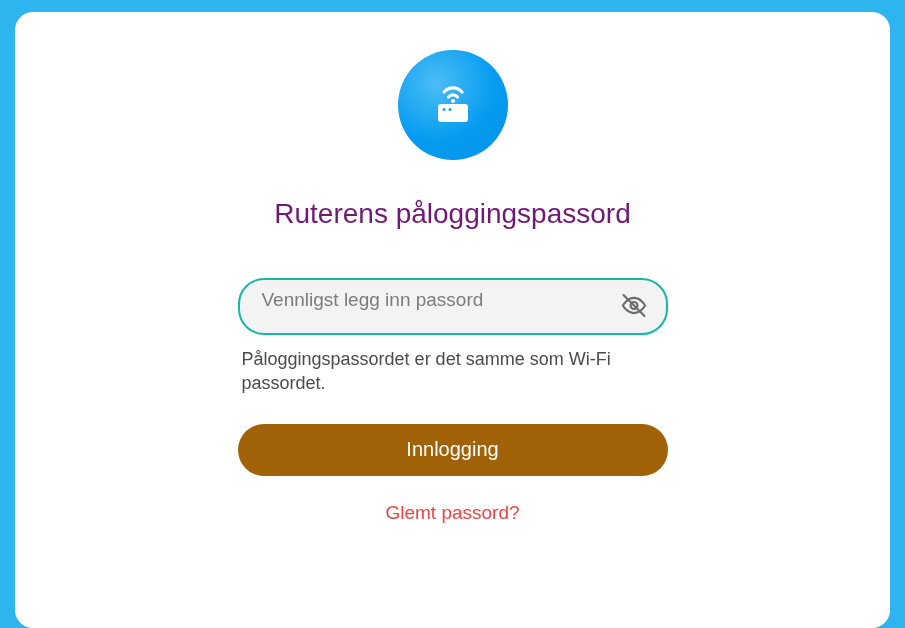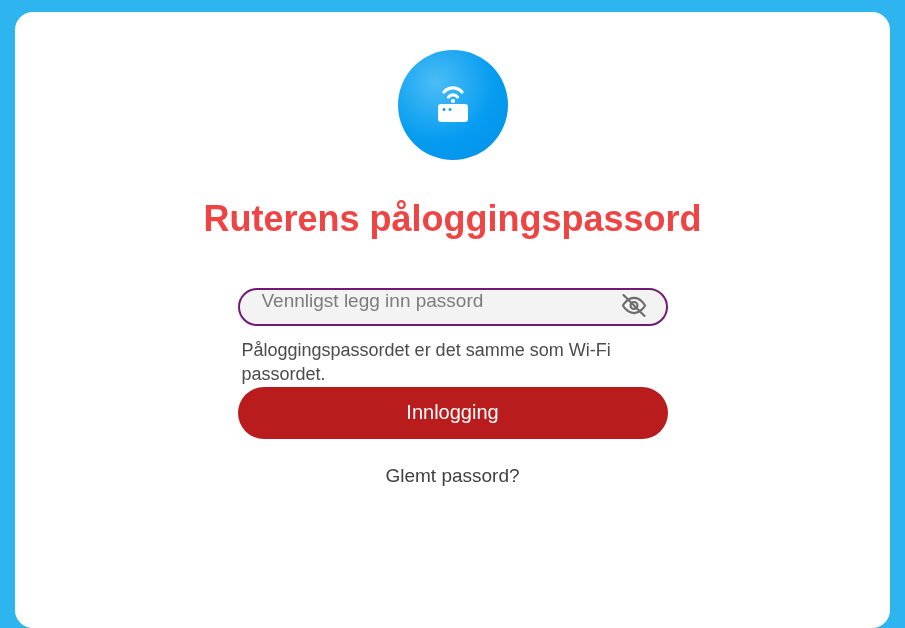--- a/index.html
+++ b/index.html
@@ -31,40 +31,40 @@
       width: 110px;
       height: 110px;
       border-radius: 50%;
       background: radial-gradient(circle at 35% 30%, #4bbdf5 0%, #069cf0 55%, #0490e8 100%);
       display: flex;
       align-items: center;
       justify-content: center;
     }
     .title {
       margin-top: 38px;
-      font-size: 36px;
-      color: #ef4444;
-      font-weight: 700;
+      font-size: 28px;
+      color: #701a75;
+      font-weight: 400;
     }
     .form-area {
       margin-top: 48px;
       width: 430px;
       display: flex;
       flex-direction: column;
       align-items: center;
     }
     .password-wrap {
       position: relative;
       width: 100%;
     }
     .password-input {
       width: 100%;
-      height: 38px;
+      height: 57px;
       border-radius: 26px;
-      border: 2px solid #701a75;
+      border: 2px solid #14b8a6;
       background: #f3f3f3;
       padding: 0 56px 13px 22px;
       font-size: 19px;
       color: #333;
       outline: none;
     }
     .password-input::placeholder {
       color: #7c7c7c;
     }
     .eye-btn {
@@ -80,33 +80,34 @@
     }
     .hint {
       width: 100%;
       margin-top: 12px;
       font-size: 18px;
       color: #4b4b4b;
       line-height: 1.35;
       padding: 0 4px;
     }
     .login-btn {
+      margin-top: 28px;
       width: 100%;
       height: 52px;
       border: none;
       border-radius: 26px;
-      background: #b91c1c;
+      background: #a16207;
       color: #fff;
       font-size: 20px;
       cursor: pointer;
     }
     .forgot-link {
       margin-top: 26px;
       font-size: 19px;
-      color: #404040;
+      color: #ef4444;
       background: none;
       border: none;
       cursor: pointer;
     }
   </style>
 </head>
 <body>
 
 <div class="login-card">
 

